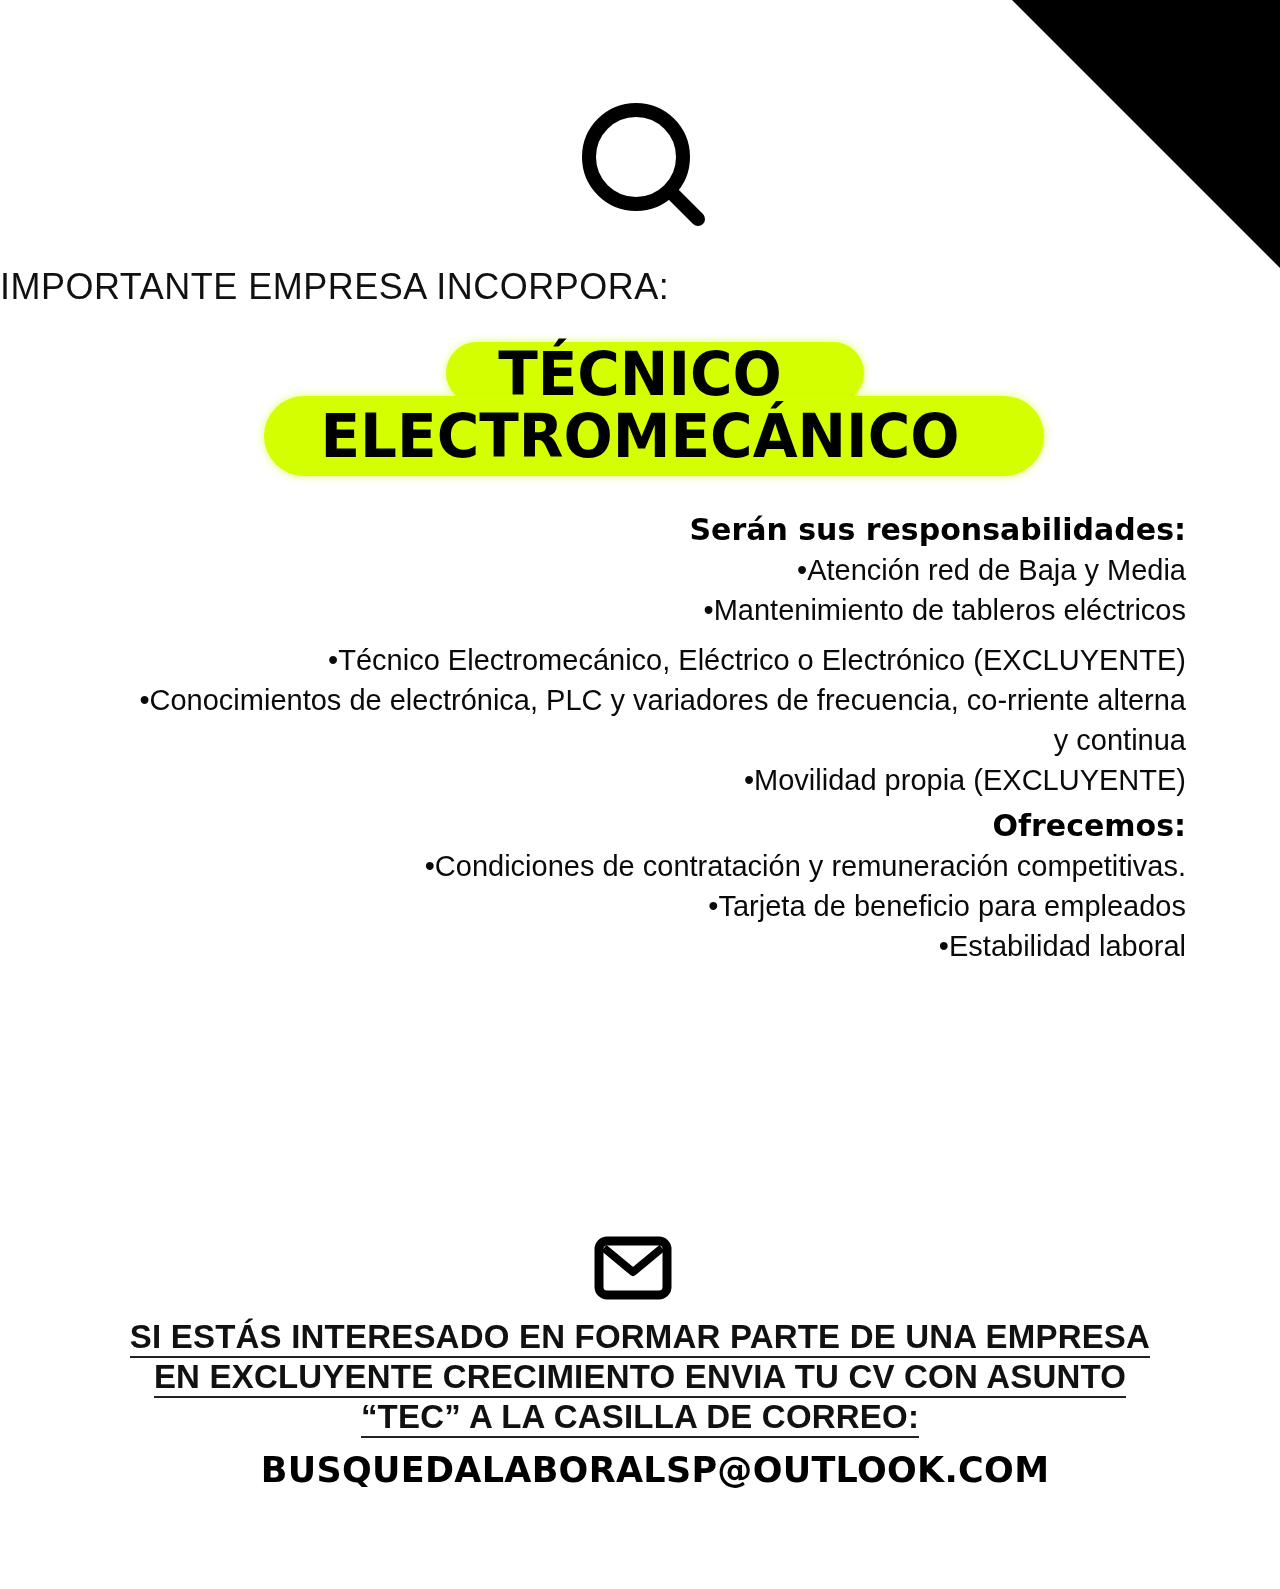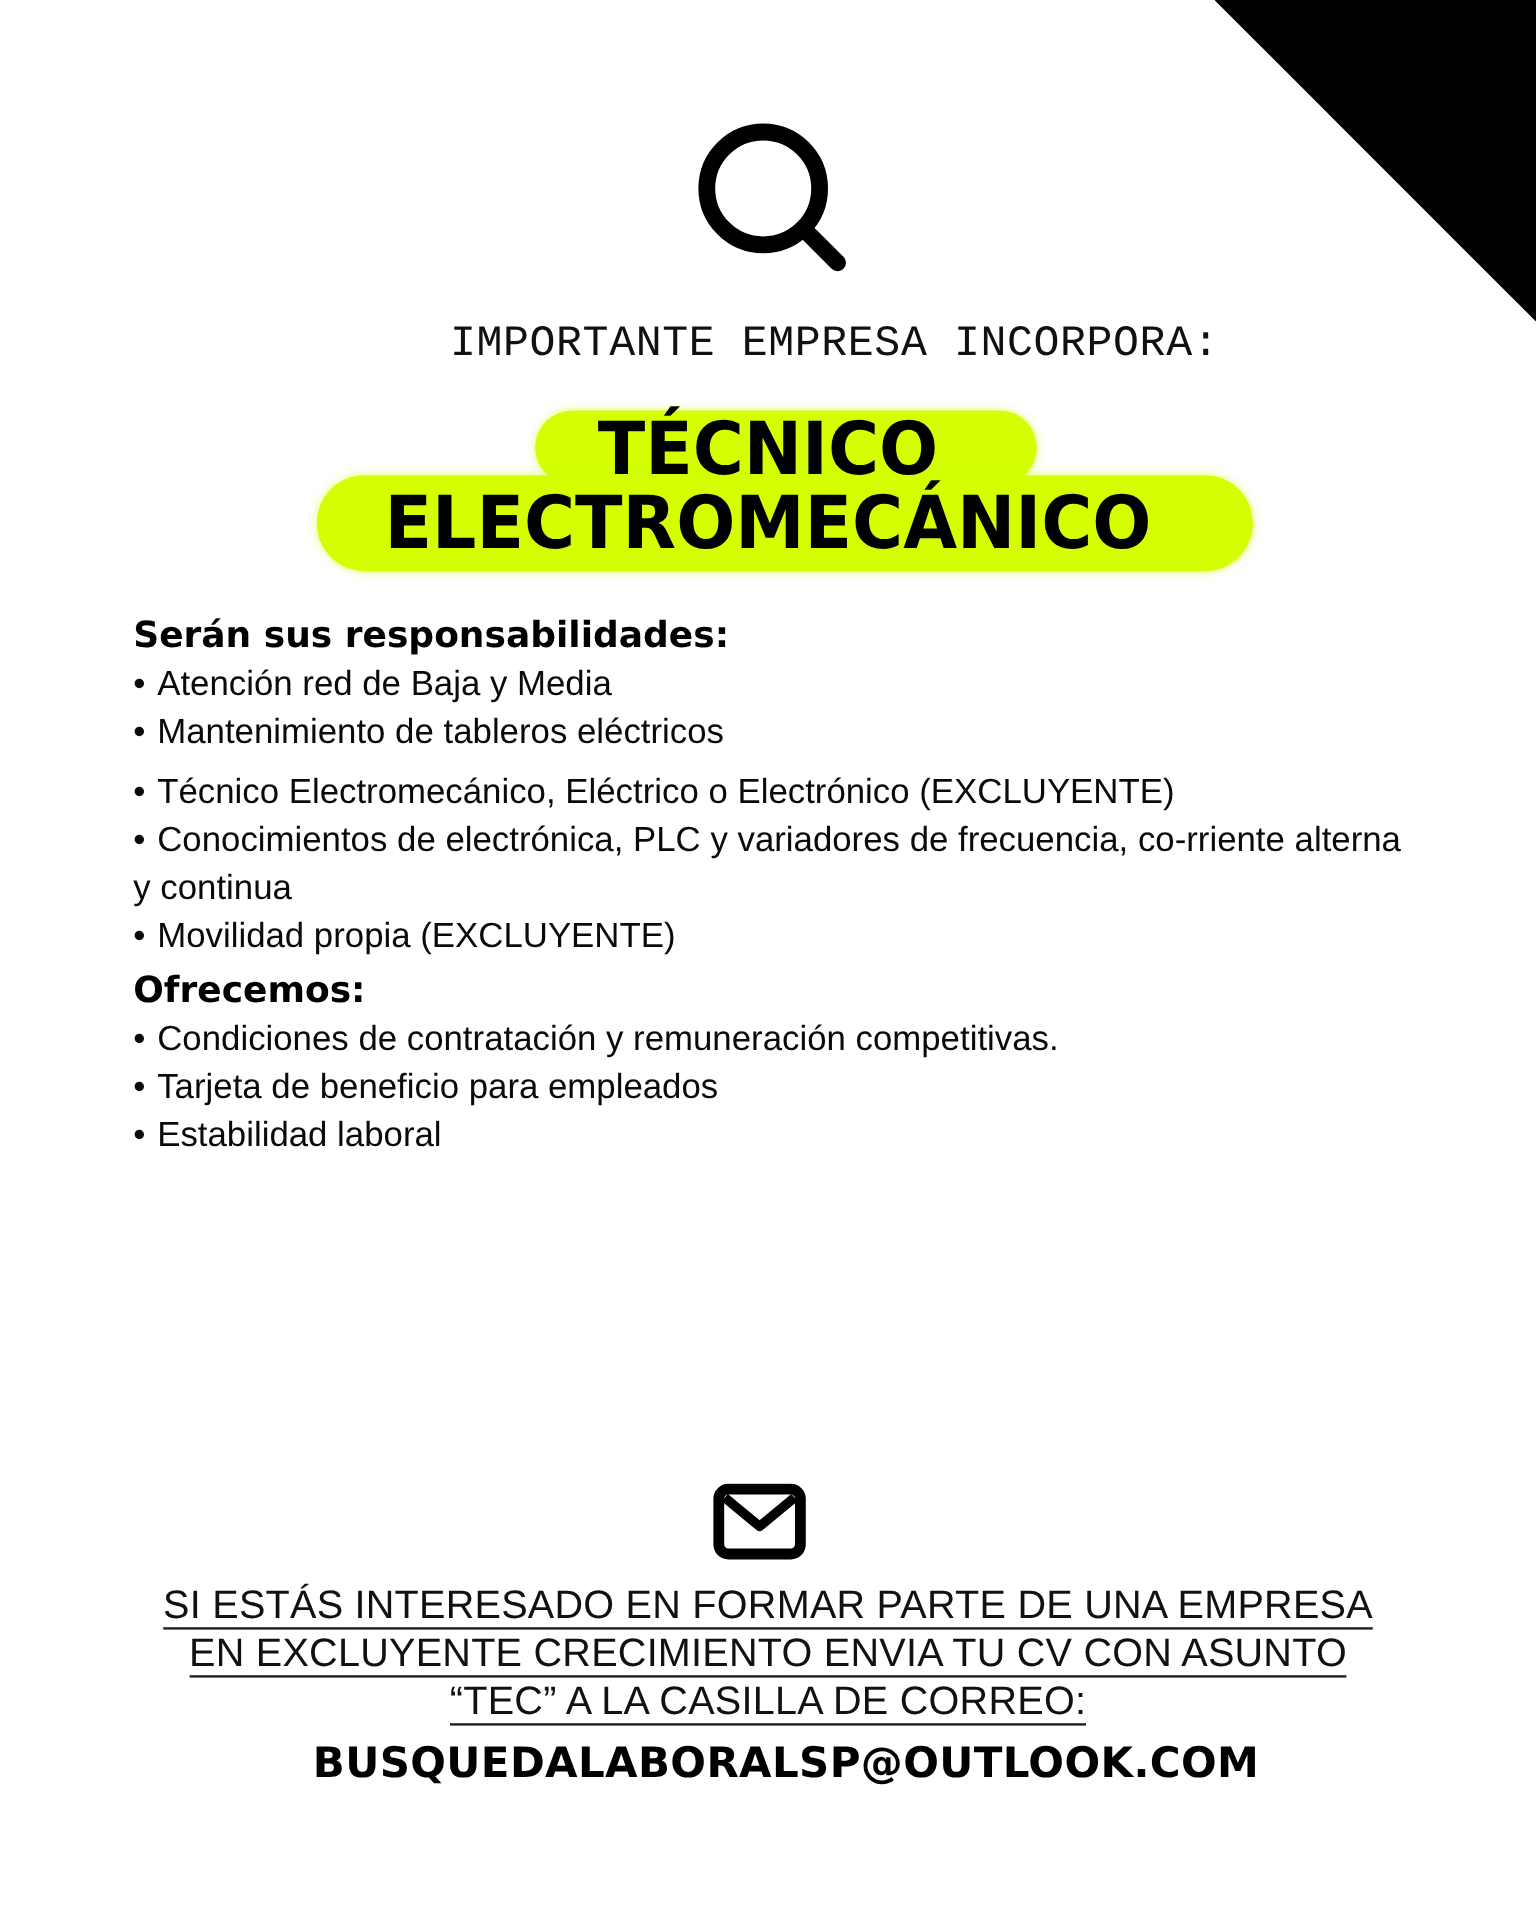--- a/index.html
+++ b/index.html
@@ -8,58 +8,58 @@
 
   .corner-triangle {
     position: absolute; top: 0; right: 0; width: 268px; height: 268px;
     background: #000;
     clip-path: polygon(0 0, 100% 0, 100% 100%);
   }
 
   .search-icon { position: absolute; left: 580px; top: 97px; width: 130px; height: 134px; }
 
   .kicker {
-    position: absolute; top: 266px; left: 0; width: 1016px; text-align: right;
-    font-size: 36px; letter-spacing: 0.5px; font-weight: 400; color: #111; font-family: Liberation Mono, monospace;
+    position: absolute; top: 266px; left: 0; width: 1016px; text-align: left;
+    font-size: 36px; letter-spacing: 0.5px; font-weight: 400; color: #111;
   }
 
   .pill { position: absolute; background: #d4ff00; border-radius: 40px;
     box-shadow: 0 0 8px rgba(200,255,0,0.6); }
   .pill-top { left: 446px; top: 342px; width: 418px; height: 62px; }
   .pill-bottom { left: 264px; top: 396px; width: 780px; height: 80px; }
 
   .title-line {
     position: absolute; left: 0; width: 1280px; text-align: center;
     font-family: "DejaVu Sans", sans-serif; font-weight: 900; color: #000;
     letter-spacing: 0px; transform: scaleY(1.05);
   }
   .title-1 { top: 340px; font-size: 58px; }
   .title-2 { top: 402px; font-size: 58px; }
 
-  .content { position: absolute; left: 111px; top: 510px; width: 1060px; }
+  .content { position: absolute; left: 126px; top: 510px; width: 1060px; text-align: right; }
   .section-heading {
     font-family: "DejaVu Sans", sans-serif; font-weight: 900; font-size: 30px;
     line-height: 40px; color: #000;
   }
   .item { font-size: 29px; line-height: 40px; color: #0a0a0a; font-weight: 500; }
   .item .bullet { display: inline-block; width: 20px; }
   .section { margin-bottom: 10px; }
   .section.s3 { margin-top: -4px; }
 
   .mail-icon { position: absolute; left: 594px; top: 1236px; width: 78px; height: 64px; }
 
   .cta {
     position: absolute; left: 0; top: 1318px; width: 1280px; text-align: center;
   }
   .cta-line {
     display: inline-block; font-size: 33px; line-height: 38px; color: #111;
     border-bottom: 2px solid #222; padding-bottom: 0px; margin-bottom: 2px;
     letter-spacing: 0.2px;
   }
-  .cta-row { height: 40px; }
+  .cta-row { height: 40px; font-weight: bold; }
 
   .email {
     position: absolute; left: 0; top: 1450px; width: 1280px; text-align: center;
     font-family: "DejaVu Sans", sans-serif; font-weight: 900; font-size: 35px; color: #000;
     letter-spacing: 0.3px;
     margin-left: 15px;
   }
 </style>
 </head>
 <body>

